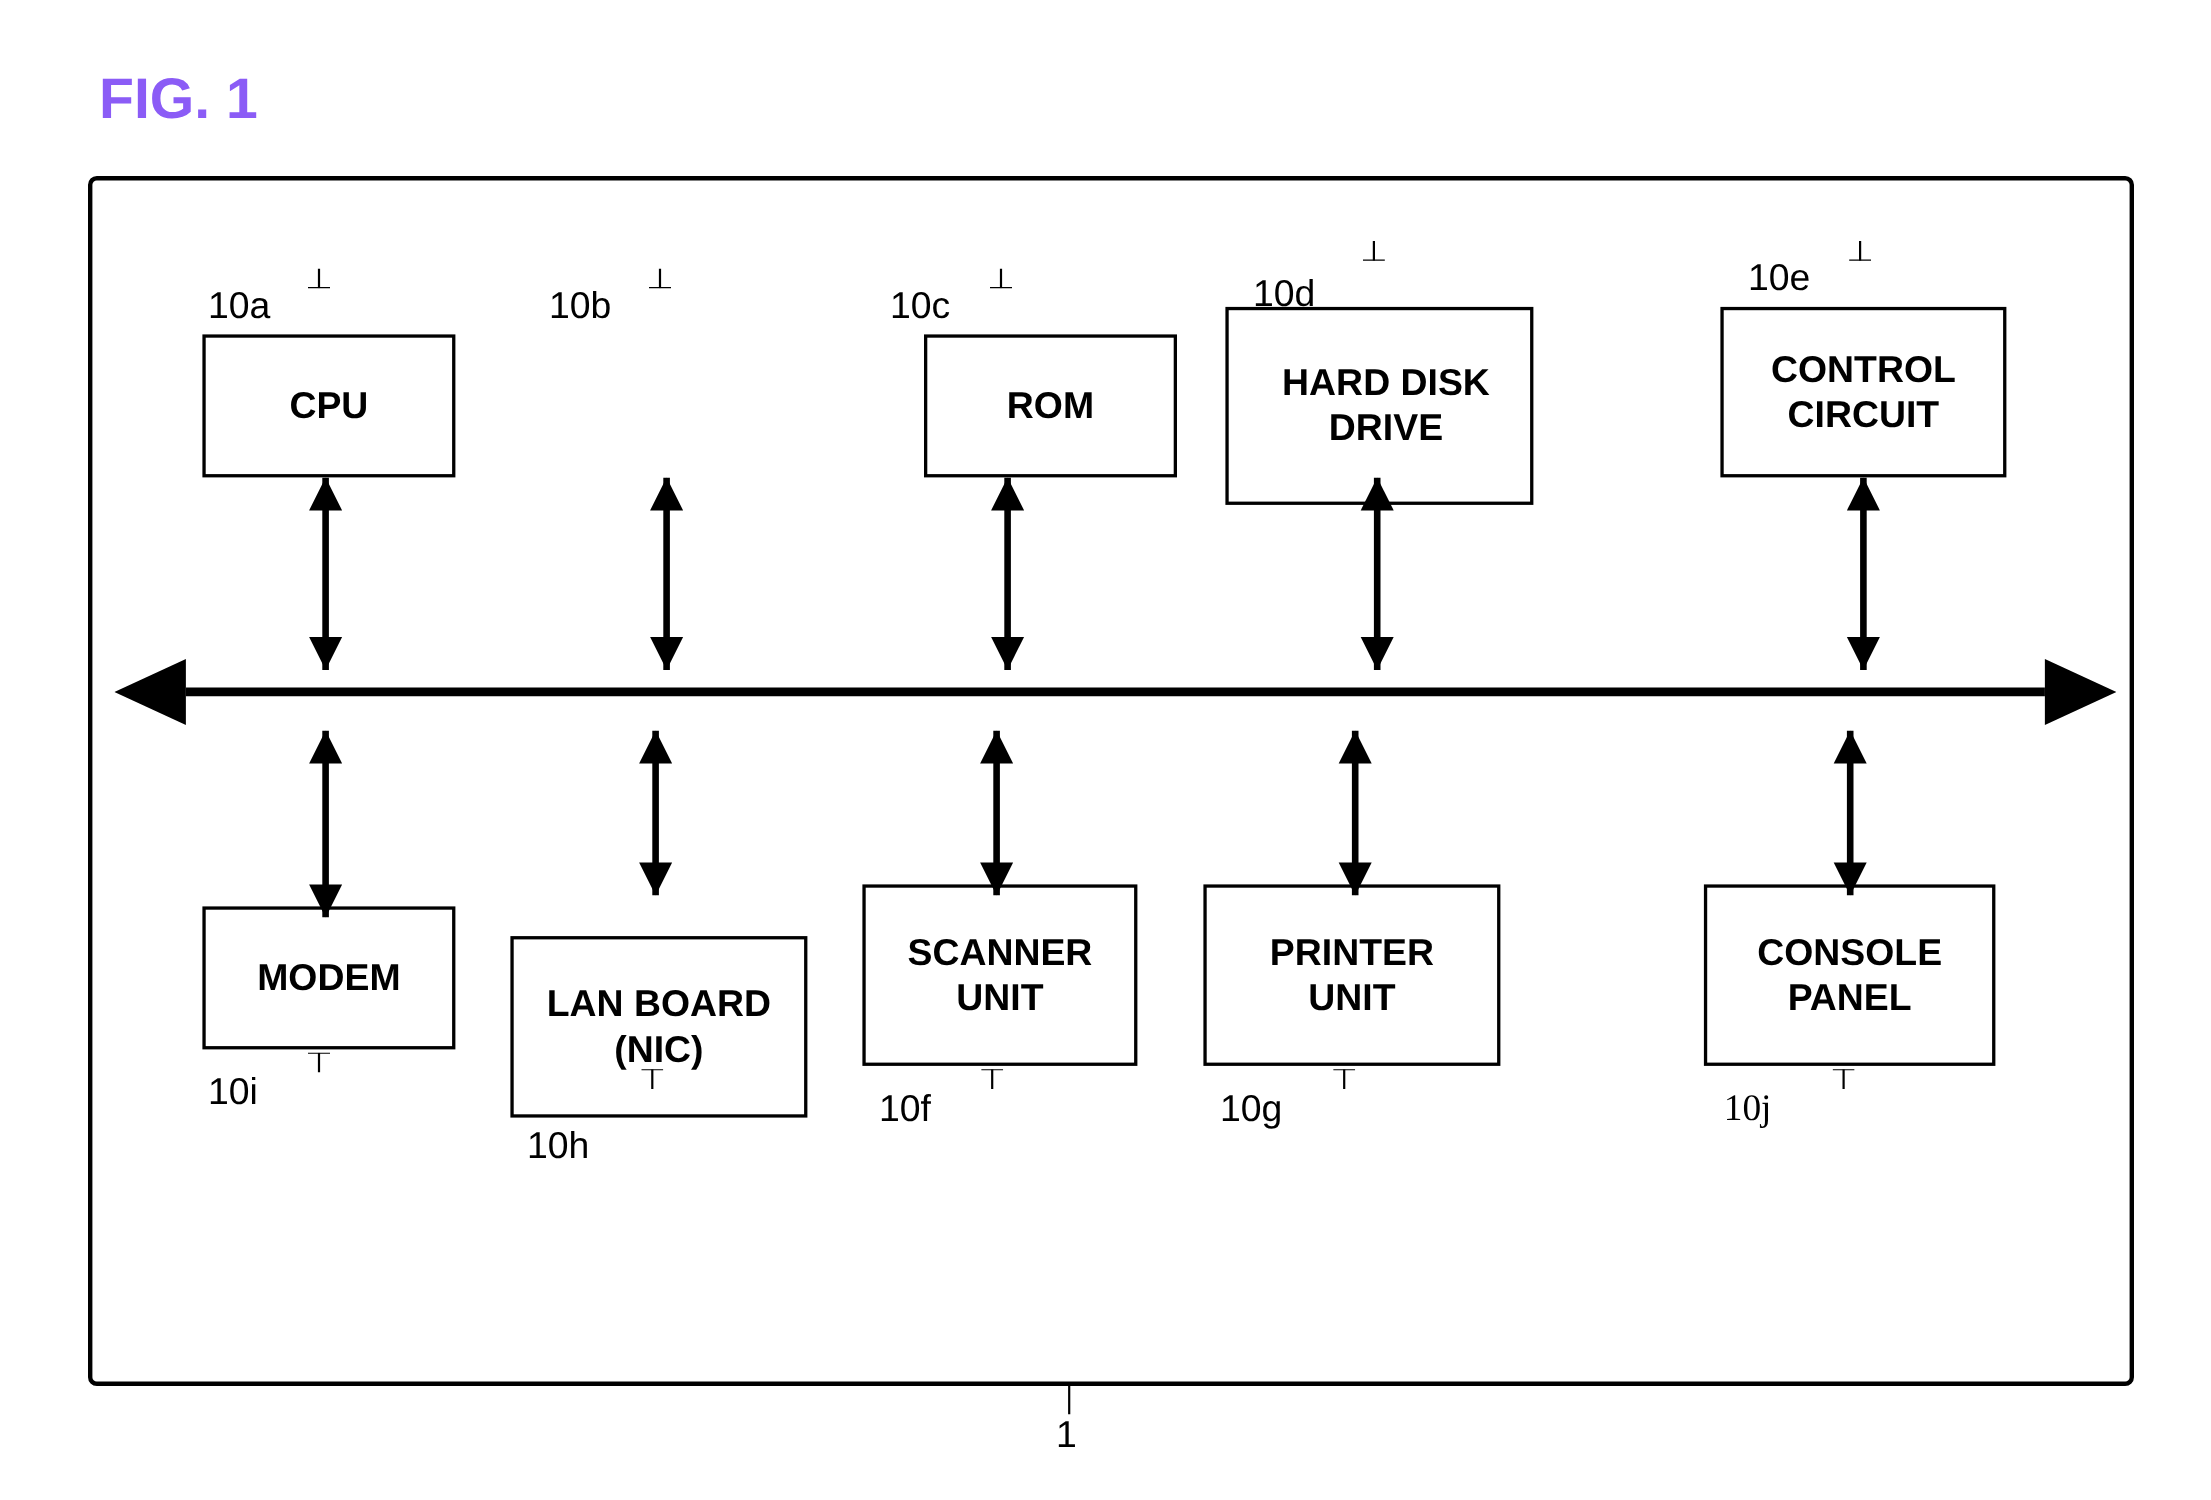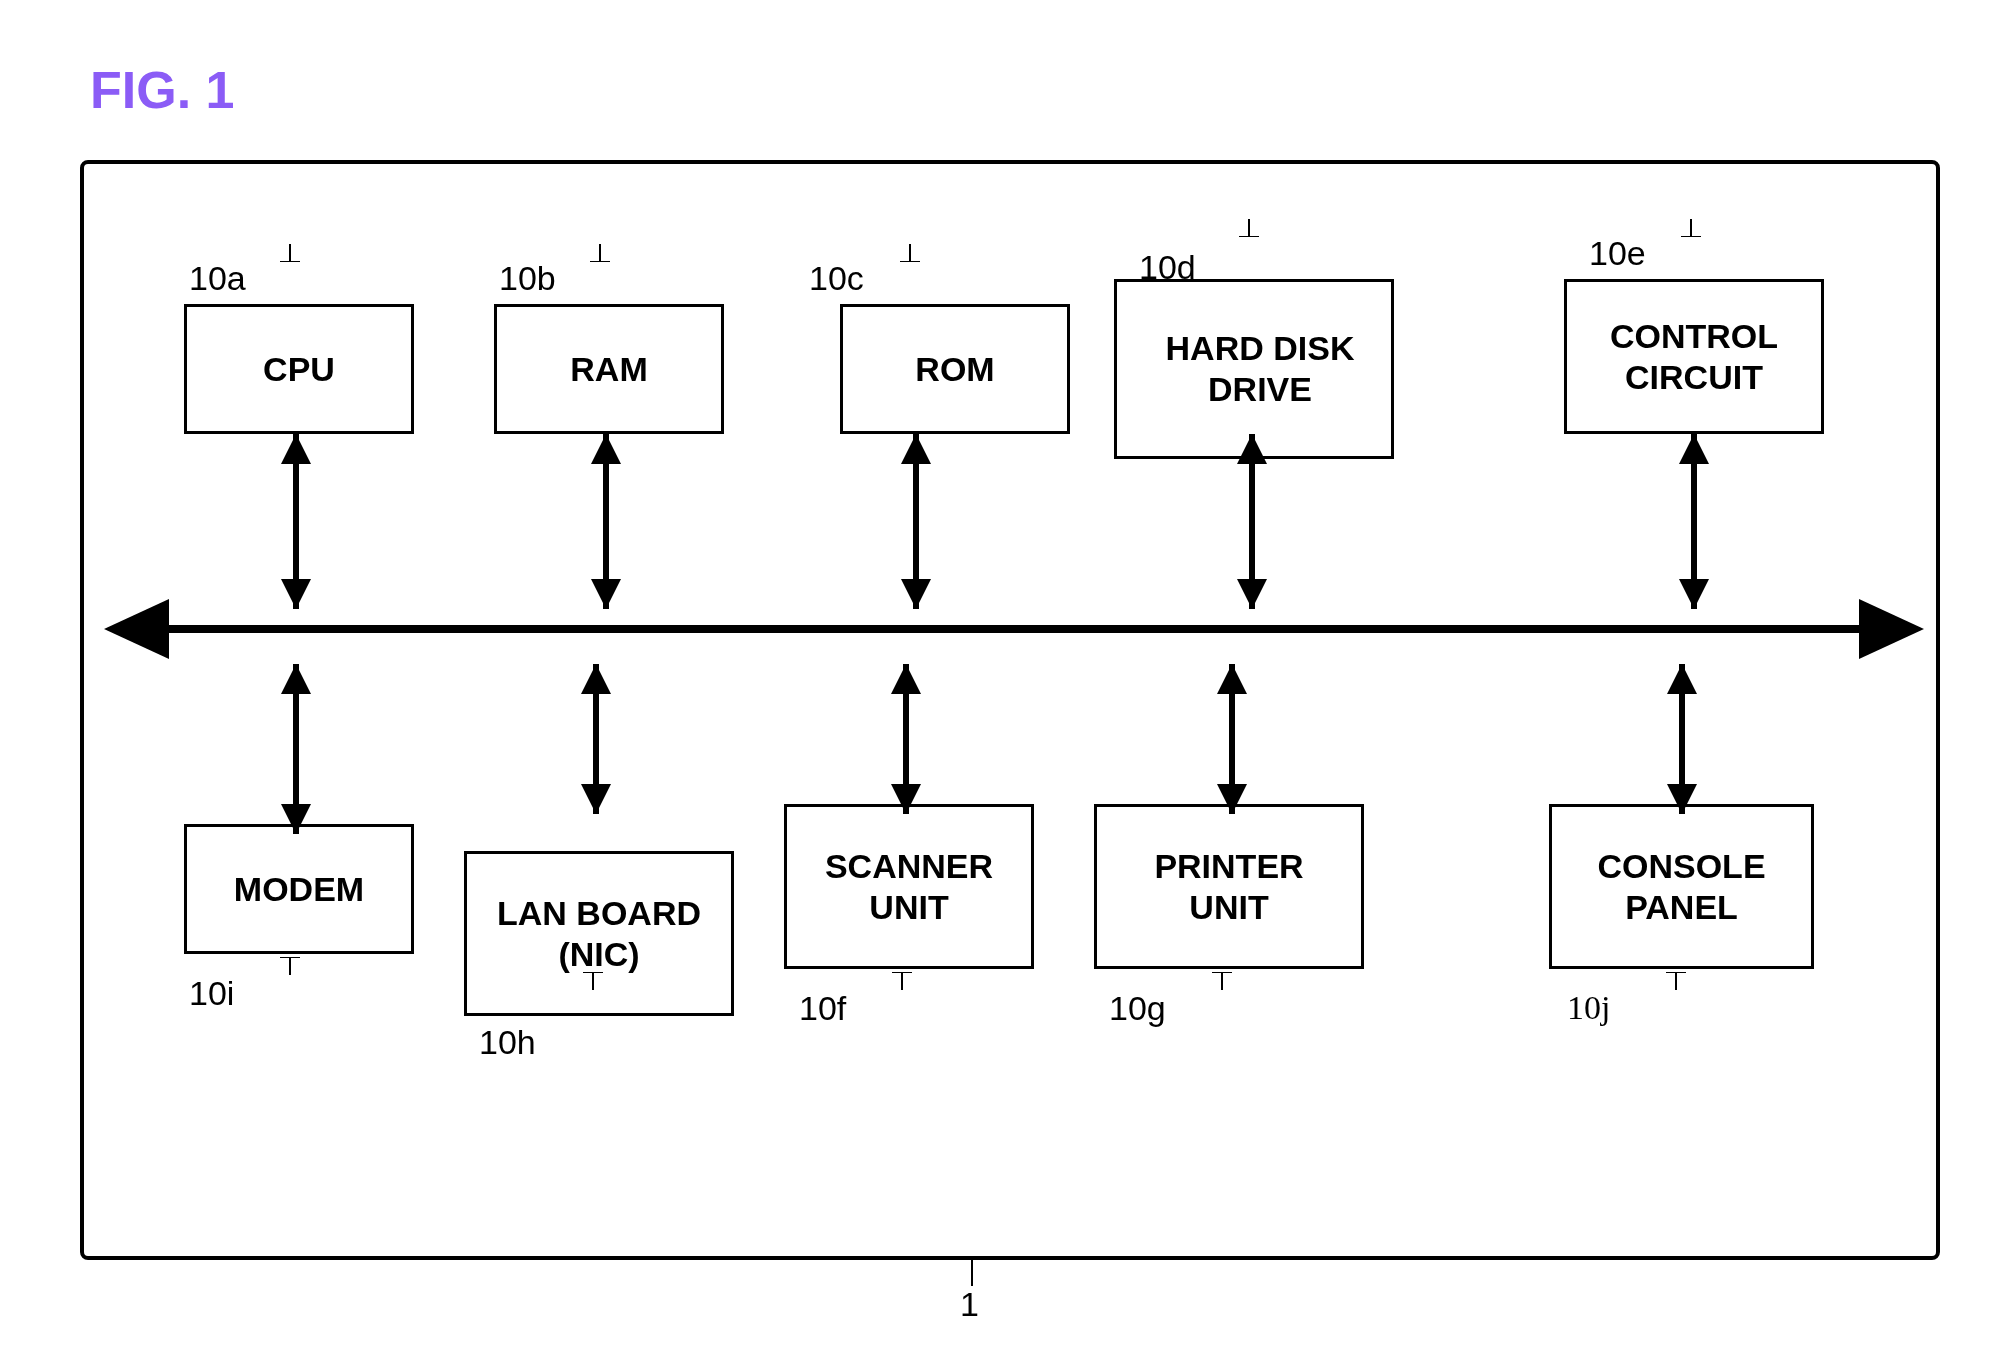--- a/index.html
+++ b/index.html
@@ -88,21 +88,20 @@
 <body>
 
 <div class="page">
 
   <div class="fig-title">FIG. 1</div>
 
   <div class="outer-box">
 
     <div class="component-box box-cpu">CPU</div>
 
-    <div class="component-box box-ram">RAM</div>
 
     <div class="component-box box-rom">ROM</div>
 
     <div class="component-box box-hdd">HARD DISK<br>DRIVE</div>
 
     <div class="component-box box-cc">CONTROL<br>CIRCUIT</div>
 
     <div class="component-box box-modem">MODEM</div>
 
     <div class="component-box box-lan">LAN BOARD<br>(NIC)</div>

